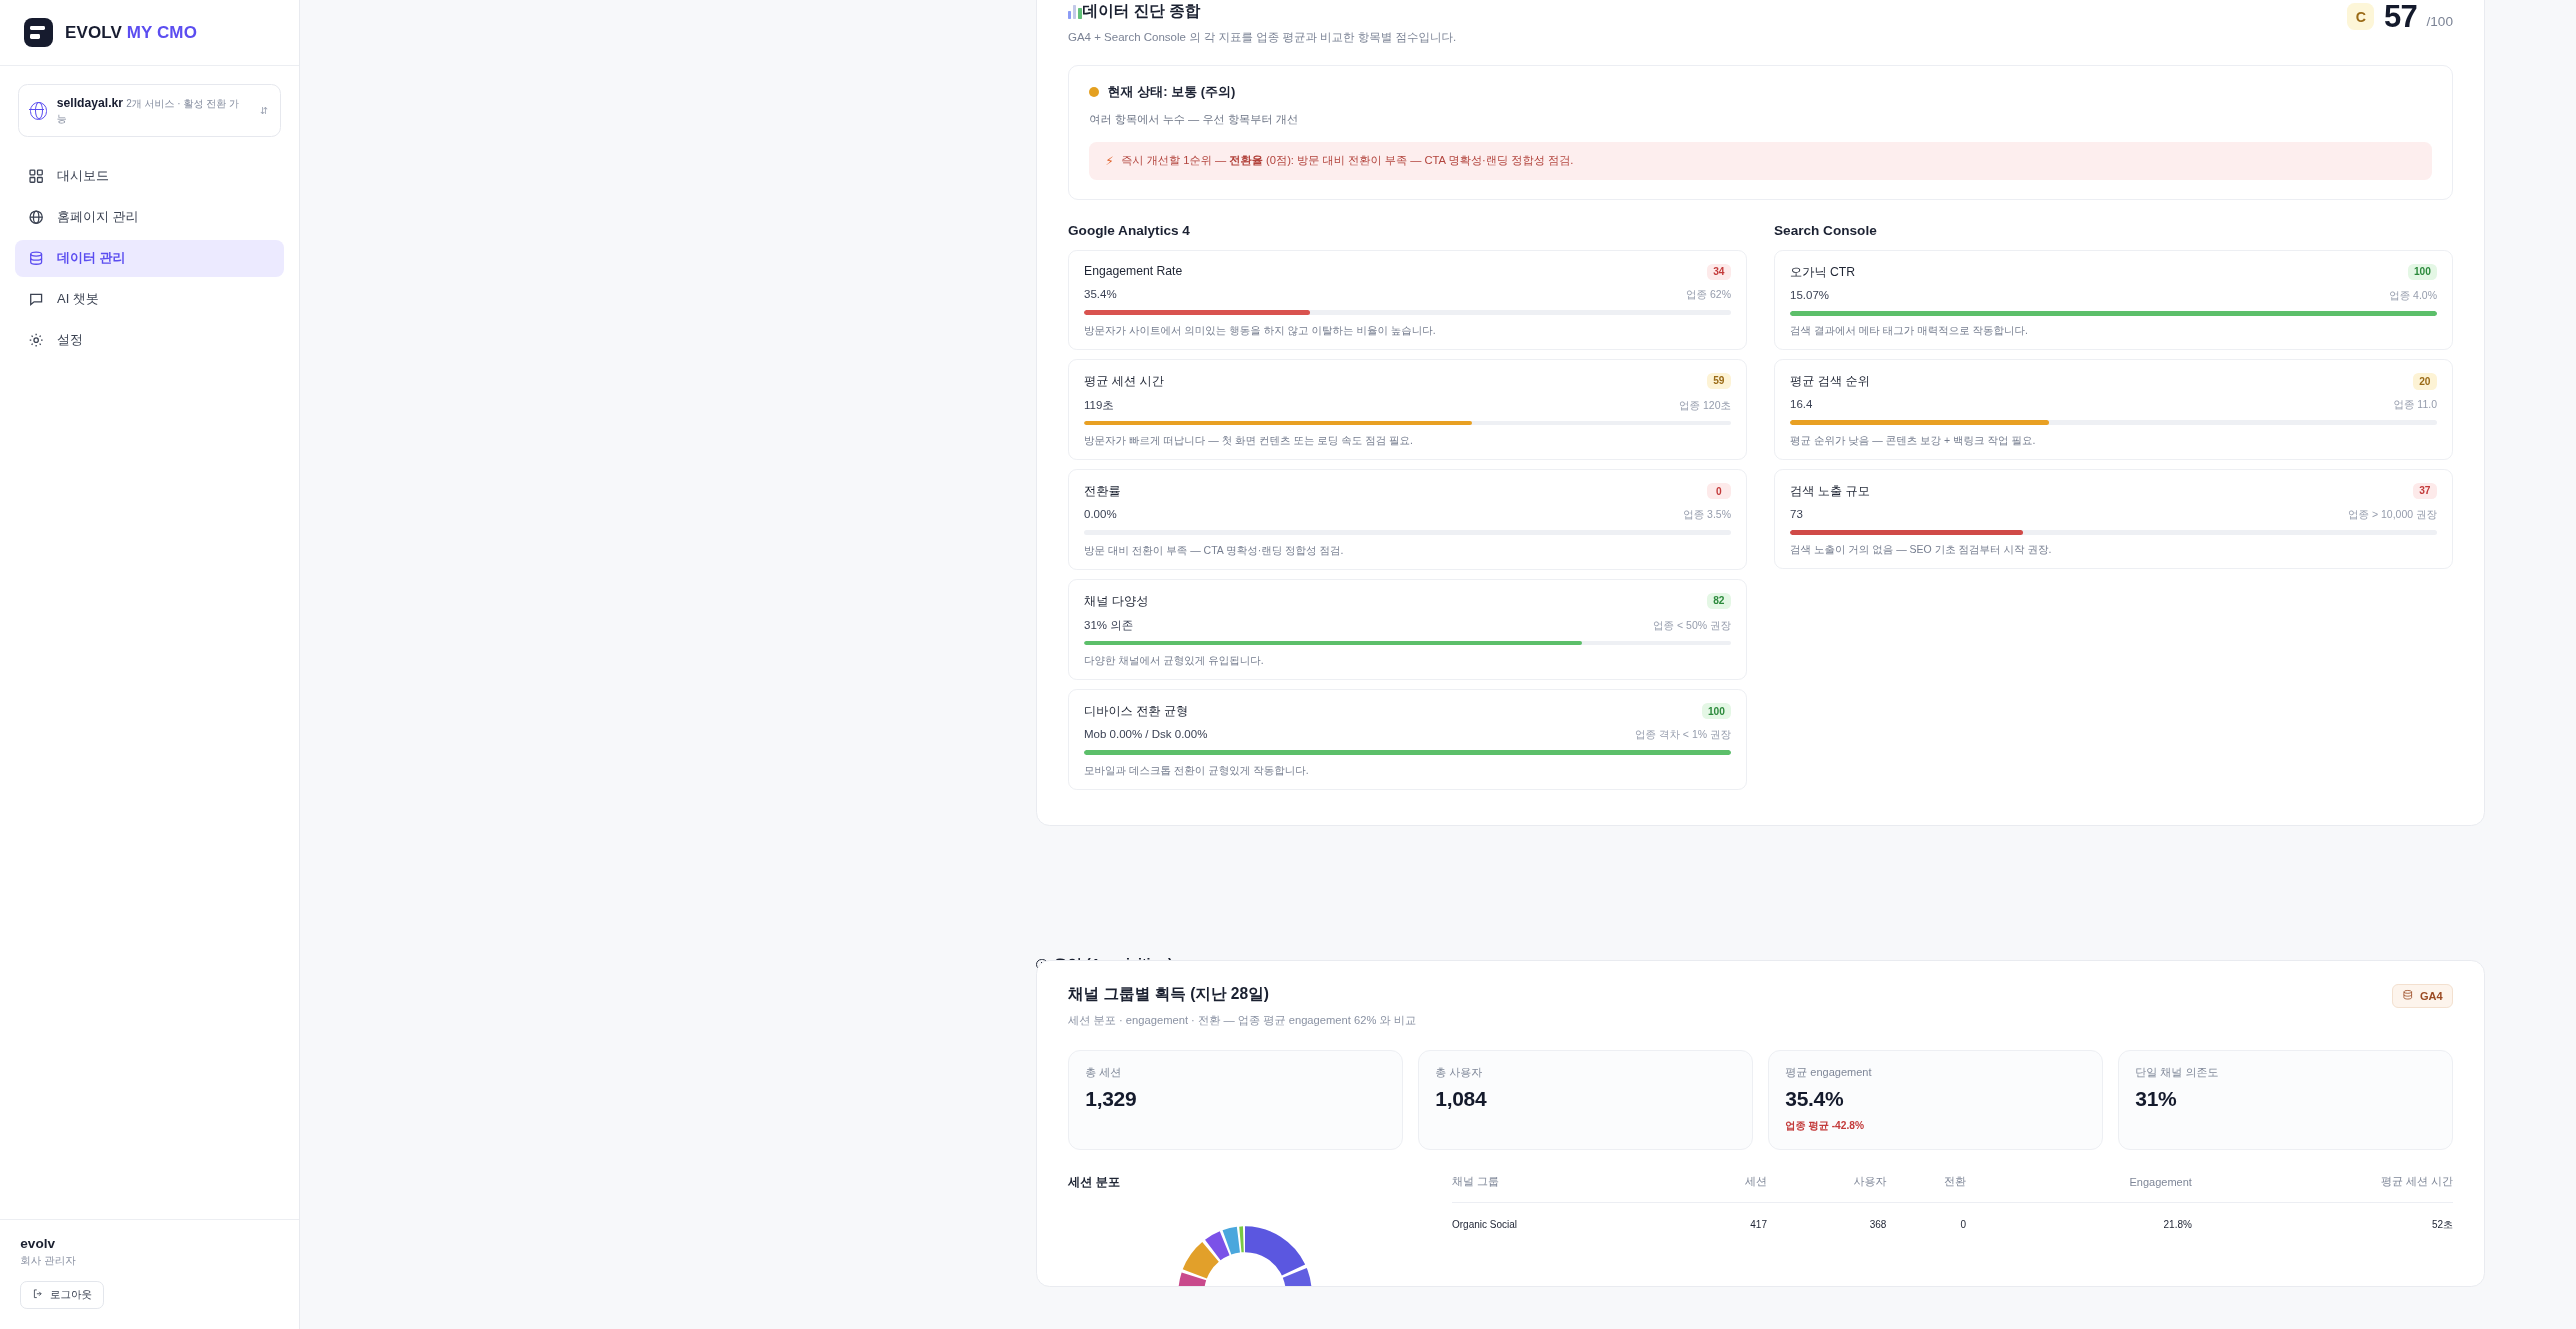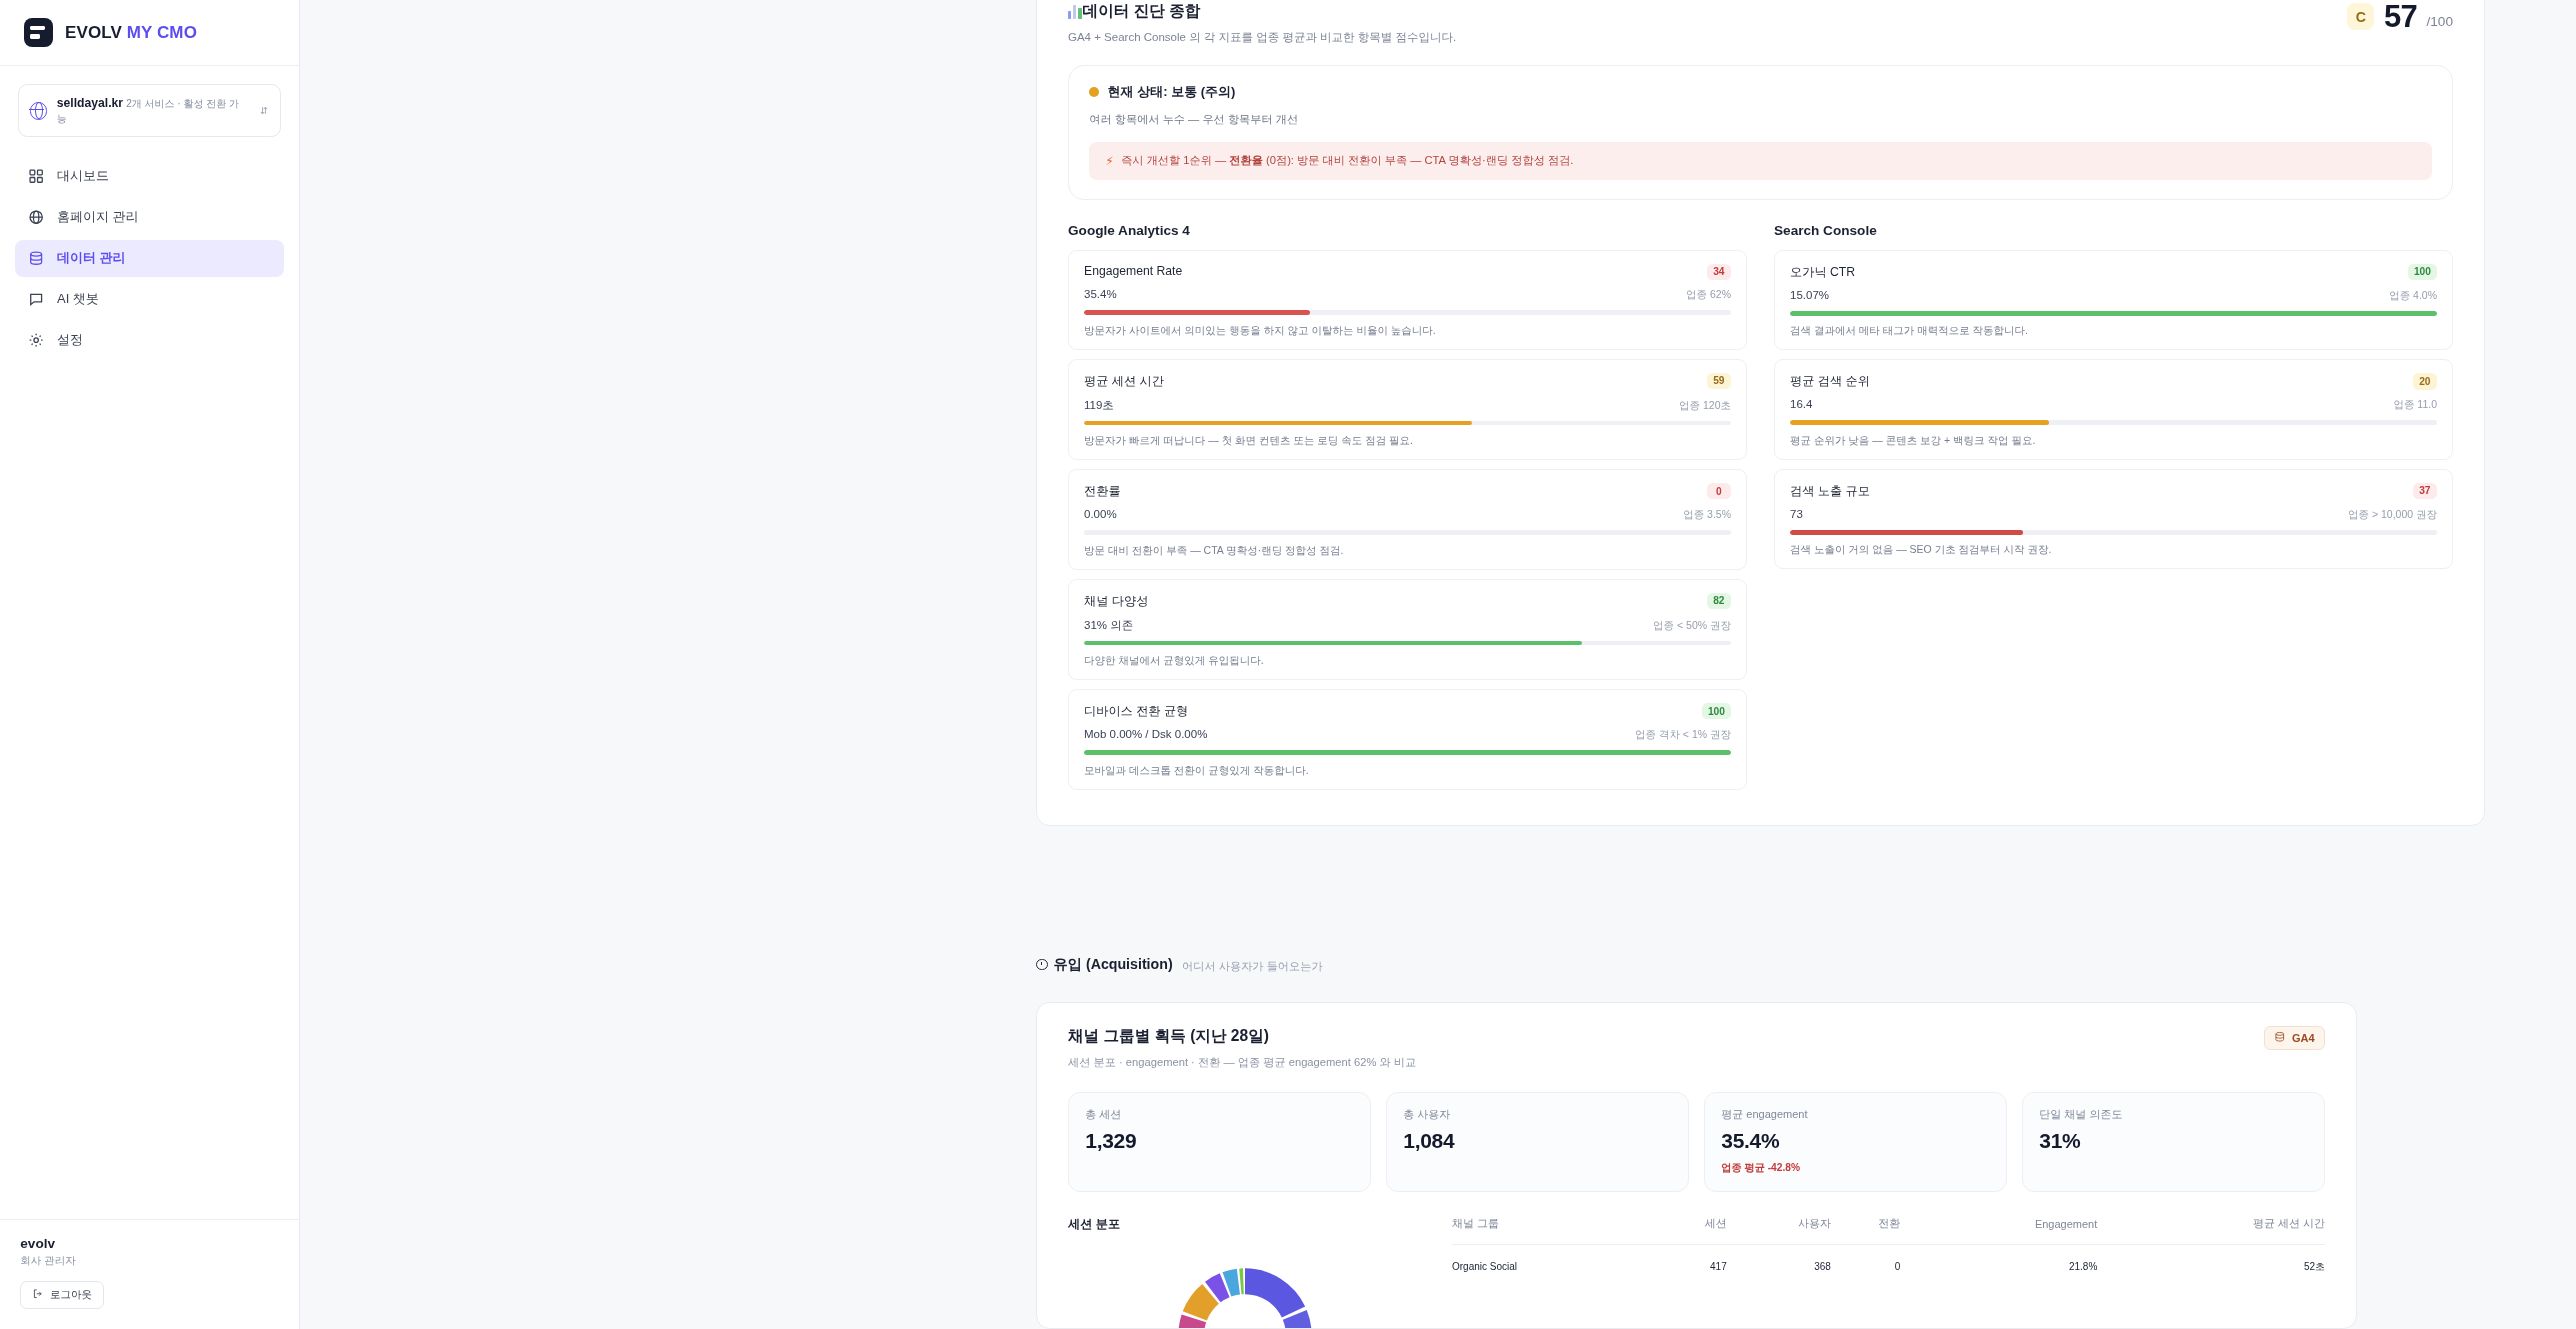--- a/index.html
+++ b/index.html
@@ -94,21 +94,21 @@
   .score-wrap { display: flex; align-items: center; gap: 9.5px; }
   .grade {
     width: 27px; height: 27px; border-radius: 7.5px; background: #fdf6d8;
     color: #9a6a16; font-size: 14.2px; font-weight: 700;
     display: flex; align-items: center; justify-content: center;
   }
   .score-num { font-size: 31px; font-weight: 800; color: #141a2c; line-height: 1; letter-spacing: -0.7px; }
   .score-den { font-size: 13.6px; color: #7b8395; font-weight: 500; align-self: flex-end; margin-bottom: 2.7px; }
 
   .status-box {
-    margin-top: 20.3px; border: 0.7px solid #eceef3; border-radius: 16px;
+    margin-top: 20.3px; border: 0.7px solid #eceef3; border-radius: 10px;
     padding: 17.6px 20.3px 19px 20.3px;
   }
   .status-line { display: flex; align-items: center; gap: 8.1px; font-size: 13px; font-weight: 700; color: #1c2233; }
   .dot { width: 10.2px; height: 10.2px; border-radius: 50%; background: #e4a020; flex: 0 0 10.2px; }
   .status-desc { font-size: 11.2px; color: #6e7687; margin-top: 10.2px; }
   .alert {
     margin-top: 15px; background: #fdeeee; border-radius: 7.5px;
     padding: 11.5px 16.3px; font-size: 11.2px; color: #b2433c;
     display: flex; align-items: center; gap: 7.5px;
   }
@@ -135,21 +135,21 @@
 
   
   .sec-head { position: absolute; left: 736px; top: 955px; display: flex; align-items: baseline; gap: 9.5px; }
   .sec-title { font-size: 14.2px; font-weight: 700; color: #1a2030; display:flex; align-items:center; gap:6.1px; }
   .clock { width: 11.5px; height: 11.5px; border: 1.4px solid #222838; border-radius: 50%; position: relative; display:inline-block; }
   .clock::after { content:""; position:absolute; left:4.1px; top:2px; width:1.4px; height:3.4px; background:#222838; }
   .sec-sub { font-size: 11.2px; color: #9aa1b1; }
 
   
   .acq {
-    position: absolute; left: 736px; top: 1002px; width: 1321px;
+    position: absolute; left: 736px; top: 960px; width: 1449px;
     background: #fff; border: 0.7px solid #e9ebf0; border-radius: 13.6px;
     padding: 23px 31px 0 31px; height: 327px; overflow: hidden;
   }
   .acq-head { display: flex; align-items: flex-start; justify-content: space-between; }
   .acq-title { font-size: 15.6px; font-weight: 700; color: #1a2030; }
   .acq-sub { font-size: 11.2px; color: #8a92a3; margin-top: 8.1px; }
   .ga4-badge {
     display: inline-flex; align-items: center; gap: 6.1px;
     background: #fdf4ec; border: 0.7px solid #f3e0cf; border-radius: 6.1px;
     padding: 4.1px 9.5px; font-size: 11px; font-weight: 700; color: #9a4a23;

